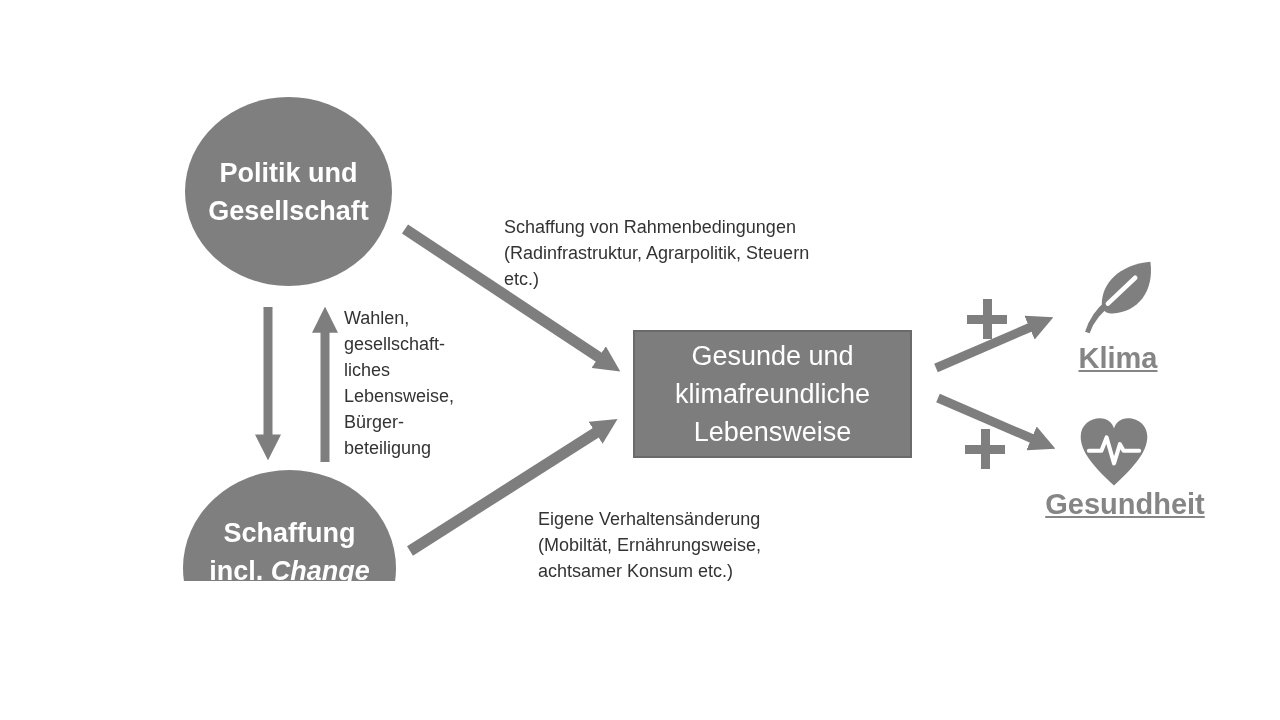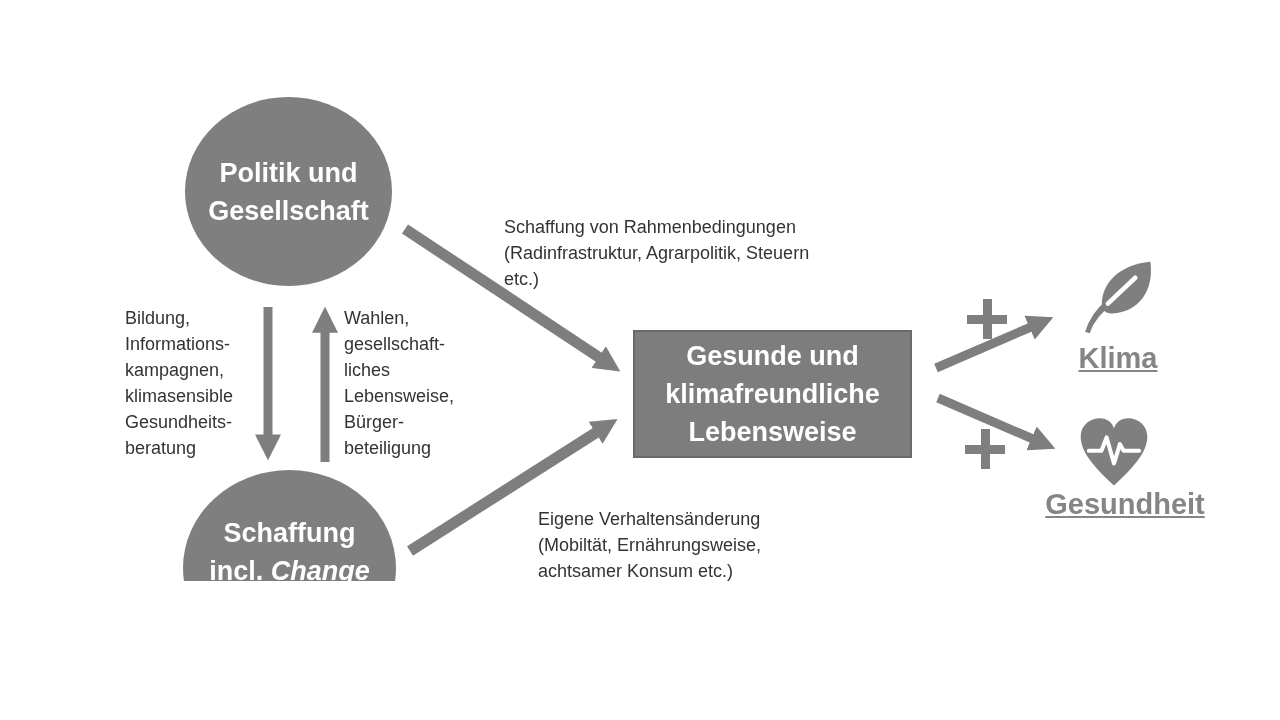--- a/index.html
+++ b/index.html
@@ -45,21 +45,21 @@
     left: 633px; top: 330px; width: 279px; height: 128px;
     background: var(--box-fill);
     border: 2px solid var(--box-border);
     display: flex;
     align-items: center;
     justify-content: center;
     text-align: center;
   }
   .box-label {
     color: var(--text-white);
-    font-weight: bold;
+    font-weight: normal;
     font-size: 27px;
     line-height: 38px;
   }
   .box-label .ln { display: block; }
   .edge-label {
     position: absolute;
     color: var(--text-dark);
     font-size: 18px;
     line-height: 26px;
   }
@@ -127,28 +127,20 @@
   </div>
 
   <div id="lebensweise-box">
     <div class="box-label">
       <span class="ln">Gesunde und</span>
       <span class="ln">klimafreundliche</span>
       <span class="ln">Lebensweise</span>
     </div>
   </div>
 
-  <div class="edge-label" id="label-downflow">
-    <span class="ln">Bildung,</span>
-    <span class="ln">Informations-</span>
-    <span class="ln">kampagnen,</span>
-    <span class="ln">klimasensible</span>
-    <span class="ln">Gesundheits-</span>
-    <span class="ln">beratung</span>
-  </div>
 
   <div class="edge-label" id="label-upflow">
     <span class="ln">Wahlen,</span>
     <span class="ln">gesellschaft-</span>
     <span class="ln">liches</span>
     <span class="ln">Lebensweise,</span>
     <span class="ln">Bürger-</span>
     <span class="ln">beteiligung</span>
   </div>
 

